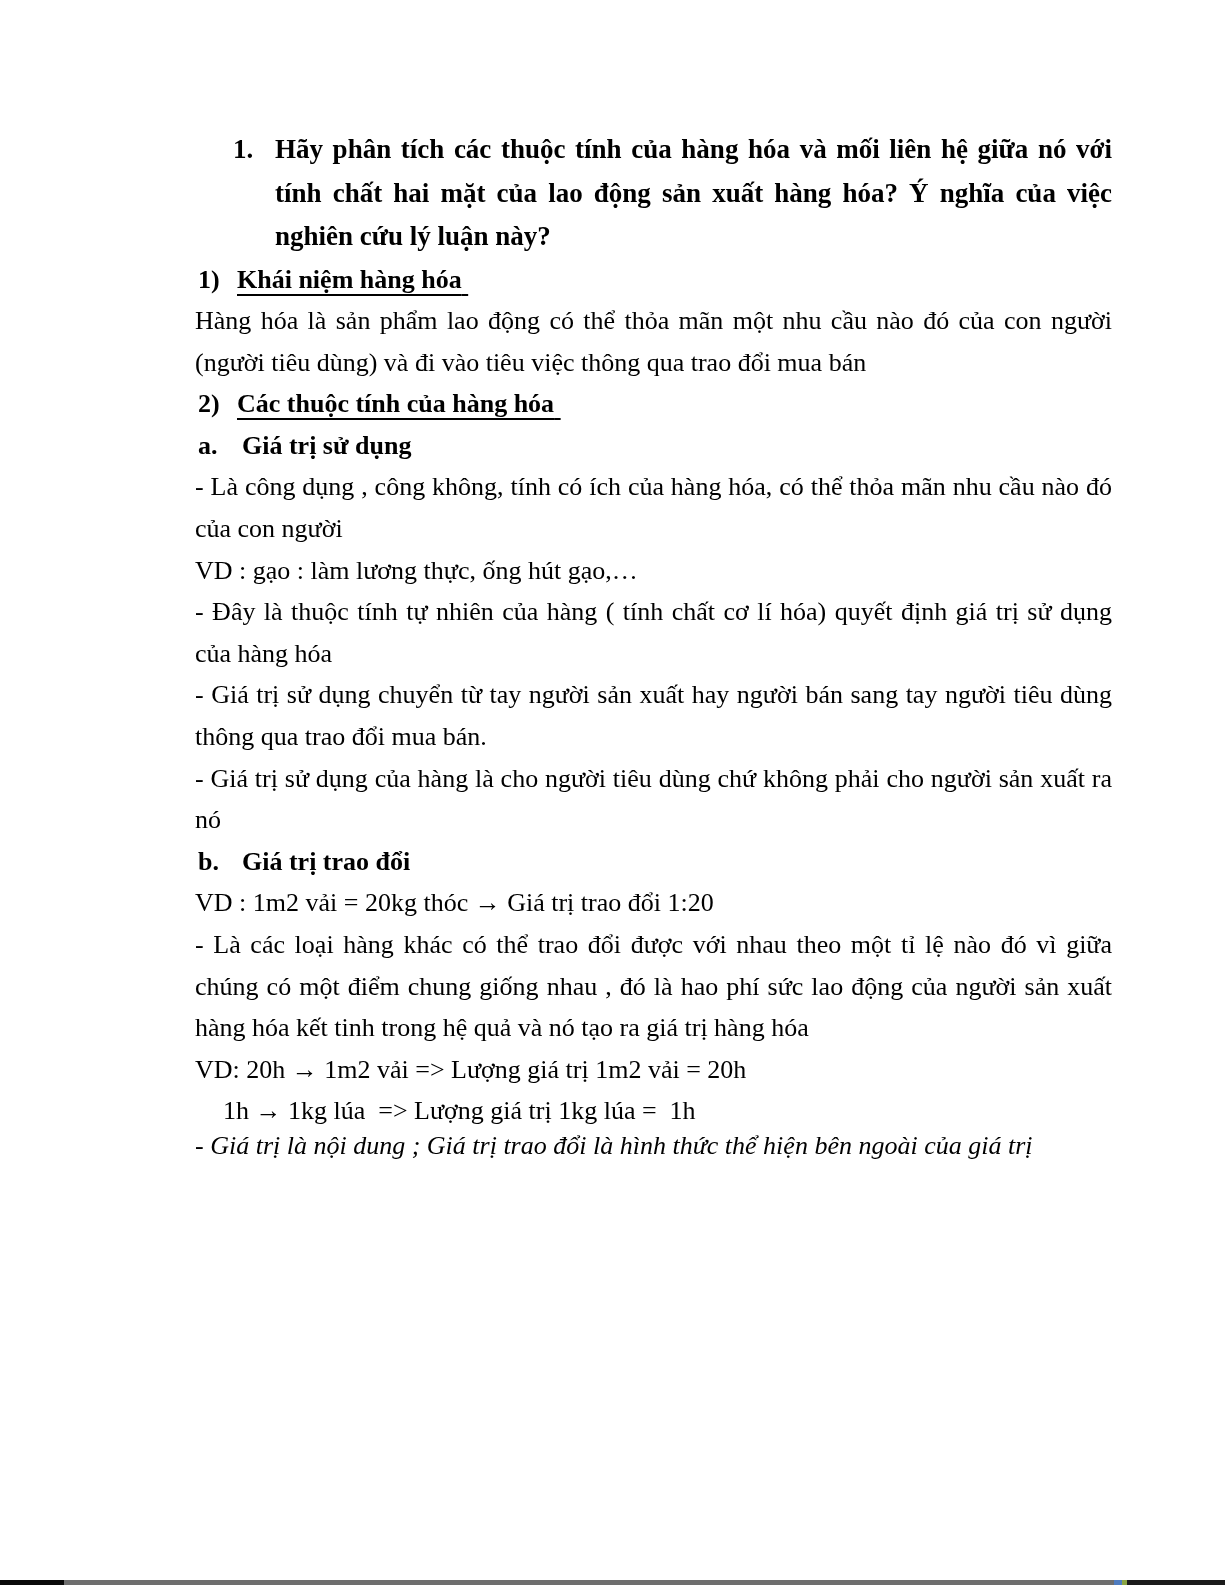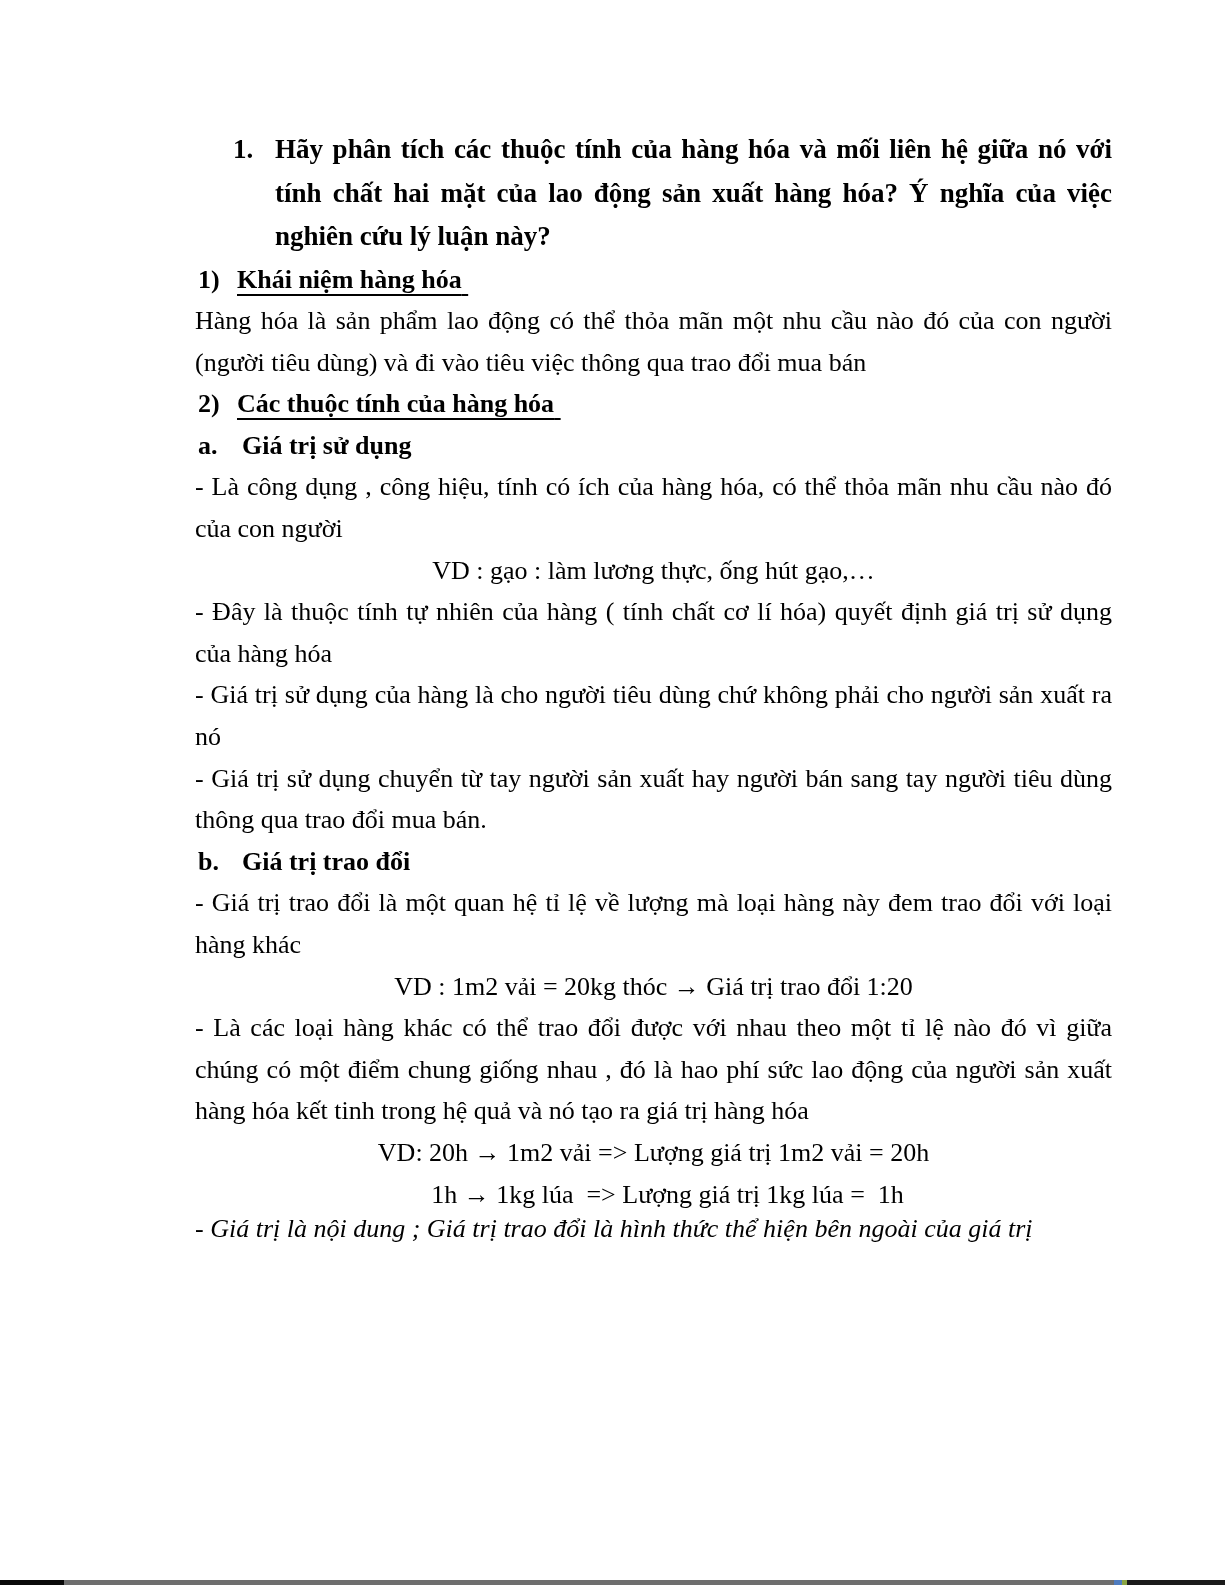--- a/index.html
+++ b/index.html
@@ -66,21 +66,21 @@
     top: 0;
   }
   .u {
     text-decoration: underline;
     text-decoration-thickness: 2px;
     text-underline-offset: 6px;
     text-align: right;
   }
   .u::after { content: "\00a0"; }
   .example {
-    text-align: center;
+    text-align: left;
     white-space: pre-wrap;
     margin: 0;
   }
   .indent-62 { padding-left: 62px; }
   .indent-28 { padding-left: 28px; }
   .indent-32 { padding-left: 32px; }
   .tight { margin-top: -7px; font-style: italic; }
   .bottombar {
     position: absolute;
     left: 0;
@@ -117,32 +117,31 @@
     <div class="para h-num">
       <span class="num">2)</span>
       <span class="u">Các thuộc tính của hàng hóa</span>
     </div>
 
     <div class="para h-sub">
       <span class="num">a.</span>
       <span>Giá trị sử dụng</span>
     </div>
 
-    <p class="para">- Là công dụng , công hiệu, tính có ích của hàng hóa, có thể thỏa mãn nhu cầu nào đó của con người</p>
+    <p class="para">- Là công dụng , công không, tính có ích của hàng hóa, có thể thỏa mãn nhu cầu nào đó của con người</p>
     <p class="example">VD : gạo : làm lương thực, ống hút gạo,…</p>
     <p class="para">- Đây là thuộc tính tự nhiên của hàng ( tính chất cơ lí hóa) quyết định giá trị sử dụng của hàng hóa</p>
+    <p class="para">- Giá trị sử dụng chuyển từ tay người sản xuất hay người bán sang tay người tiêu dùng thông qua trao đổi mua bán.</p>
     <p class="para">- Giá trị sử dụng của hàng là cho người tiêu dùng chứ không phải cho người sản xuất ra nó</p>
-    <p class="para">- Giá trị sử dụng chuyển từ tay người sản xuất hay người bán sang tay người tiêu dùng thông qua trao đổi mua bán.</p>
 
     <div class="para h-sub">
       <span class="num">b.</span>
       <span>Giá trị trao đổi</span>
     </div>
 
-    <p class="para">- Giá trị trao đổi là một quan hệ tỉ lệ về lượng mà loại hàng này đem trao đổi với loại hàng khác</p>
     <p class="example">VD : 1m2 vải = 20kg thóc → Giá trị trao đổi 1:20</p>
     <p class="para">- Là các loại hàng khác có thể trao đổi được với nhau theo một tỉ lệ nào đó vì giữa chúng có một điểm chung giống nhau , đó là hao phí sức lao động của người sản xuất hàng hóa kết tinh trong hệ quả và nó tạo ra giá trị hàng hóa</p>
     <p class="example">VD: 20h → 1m2 vải =&gt; Lượng giá trị 1m2 vải = 20h</p>
     <p class="example indent-28">1h → 1kg lúa  =&gt; Lượng giá trị 1kg lúa =  1h</p>
     <p class="para tight">- Giá trị là nội dung ; Giá trị trao đổi là hình thức thể hiện bên ngoài của giá trị</p>
 
   </div>
 
   <div class="bottombar">
     <div class="seg seg-1" style="background: rgb(10, 10, 10);"></div>

